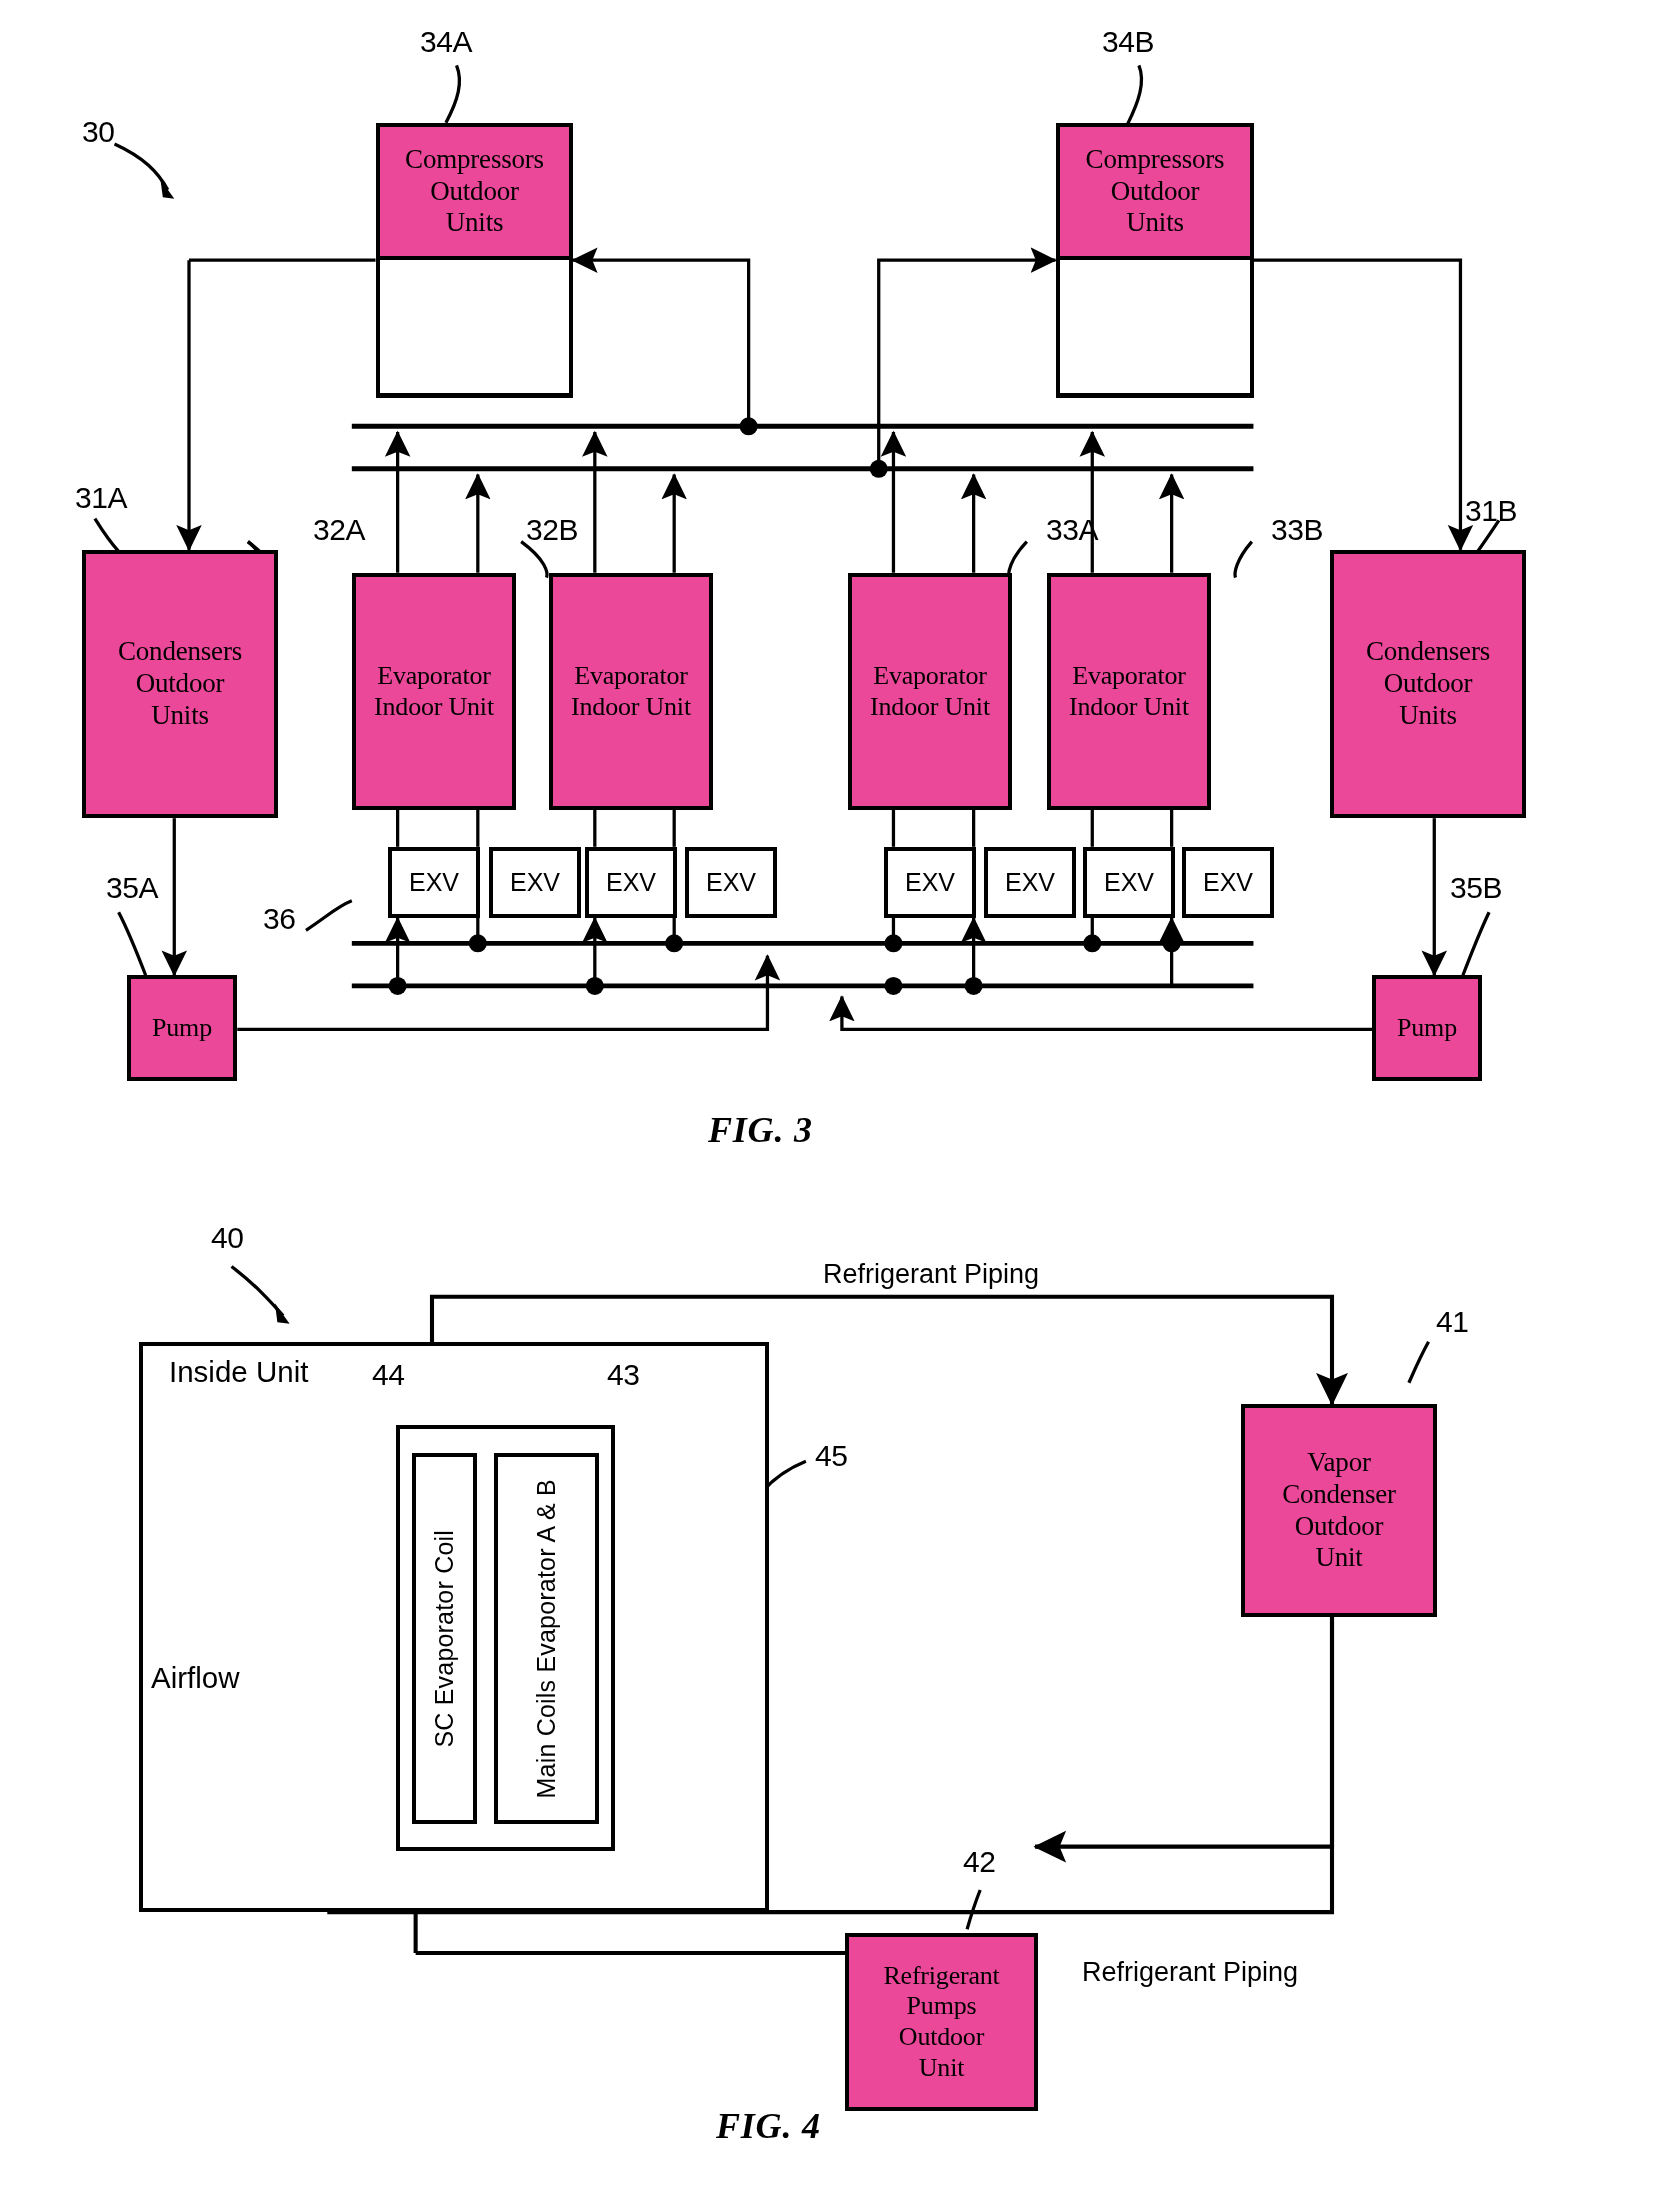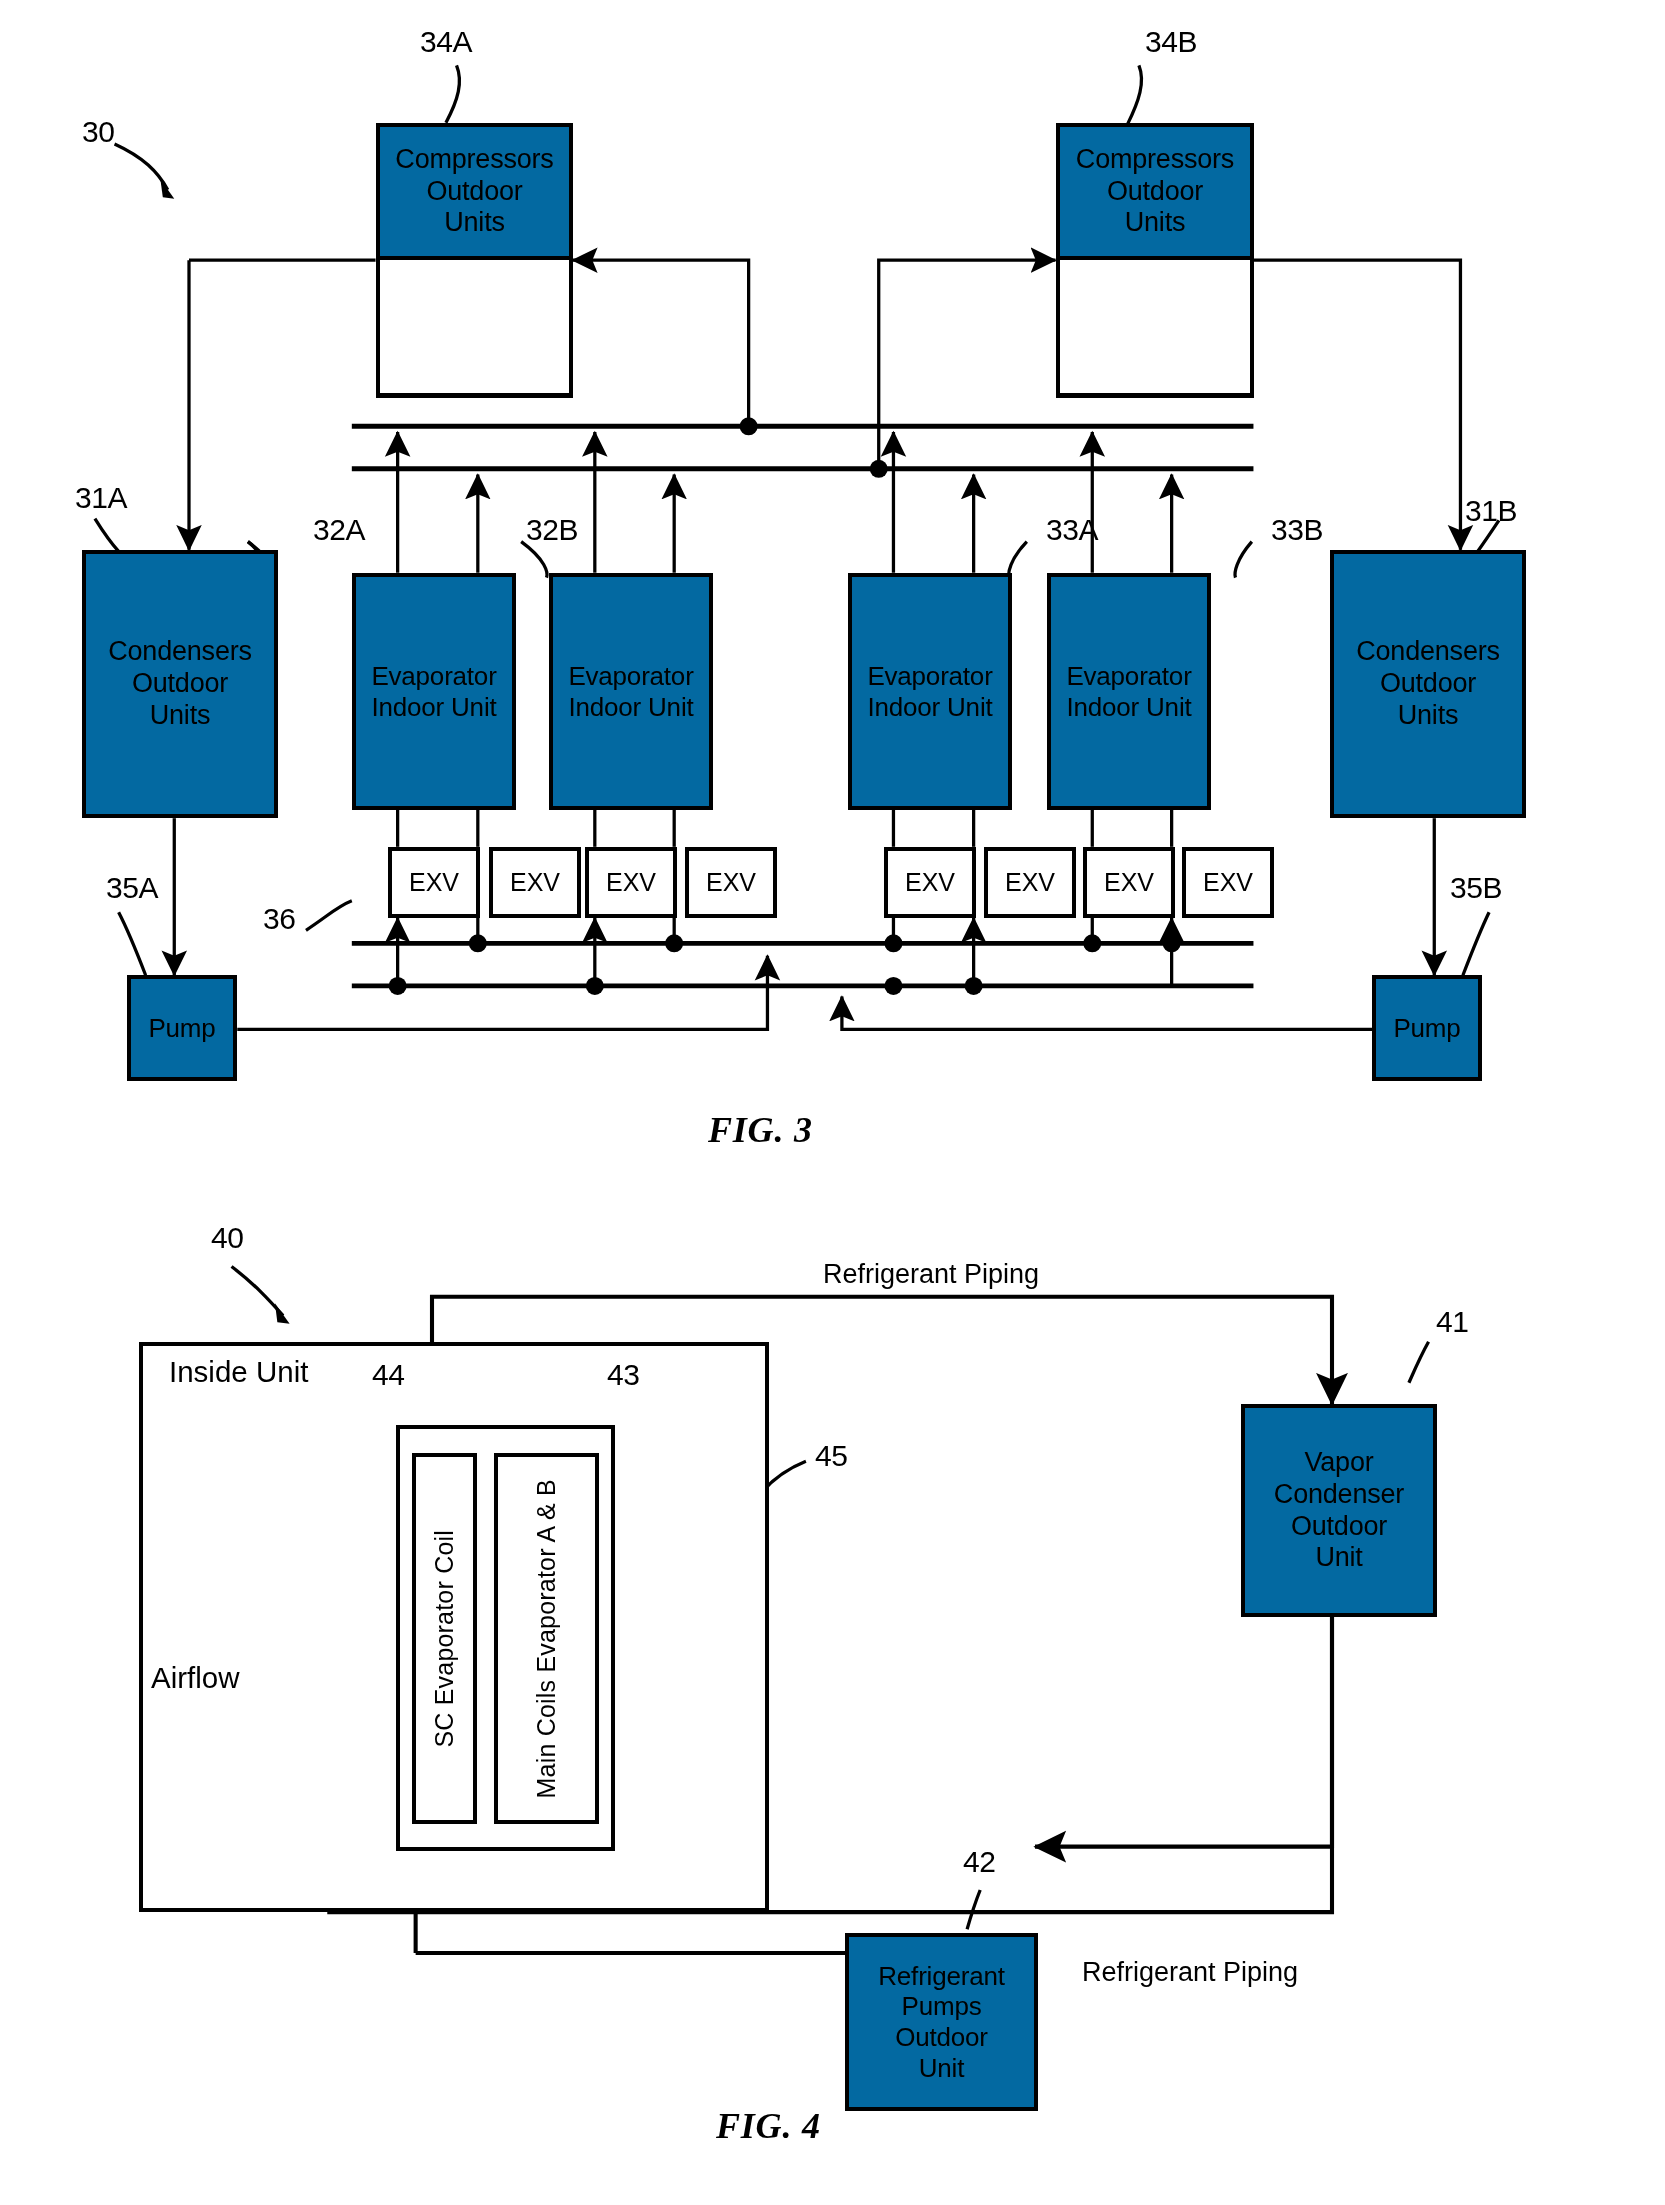--- a/index.html
+++ b/index.html
@@ -32,28 +32,29 @@
     position: absolute;
     left: 0; top: 0;
     width: 1665px;
     height: 2205px;
   }
   
   .box {
     position: absolute;
     box-sizing: border-box;
     border: 4.1px solid #000;
-    background: #0369a1;
+    background: #ec4899;
     display: flex;
     align-items: center;
     justify-content: flex-end;
     text-align: center;
     line-height: 1.18;
     font-size: 27px;
     letter-spacing: -0.2px;
+    font-family: Liberation Serif, serif;
   }
   .box.small { font-size: 26px; border-width: 4.1px; }
   .box-inner { width: 100%; padding: 0 3.3px; }
   .exvbox {
     position: absolute;
     box-sizing: border-box;
     border: 4.1px solid #000;
     background: #fff;
     display: flex;
     align-items: center;
@@ -276,21 +277,21 @@
         <div>Compressors</div>
         <div>Outdoor</div>
         <div>Units</div>
       </div>
     </div>
 
     <div style="position:absolute; left:376px; top:260px; width:4.1px; height:137px; background:#000;"></div>
     <div style="position:absolute; left:569px; top:260px; width:4.1px; height:137px; background:#000;"></div>
     <div style="position:absolute; left:376px; top:393px; width:197px; height:4.9px; background:#000;"></div>
 
-    <div class="lbl" style="left:1102px; top:24.5px;margin-left:43px;">34B</div>
+    <div class="lbl" style="left:1102px; top:24.5px;">34B</div>
     <div class="box" style="left:1056px; top:123px; width:198px; height:137px;">
       <div class="box-inner">
         <div>Compressors</div>
         <div>Outdoor</div>
         <div>Units</div>
       </div>
     </div>
     <div style="position:absolute; left:1056px; top:260px; width:4.1px; height:137px; background:#000;"></div>
     <div style="position:absolute; left:1250px; top:260px; width:4.1px; height:137px; background:#000;"></div>
     <div style="position:absolute; left:1056px; top:393px; width:198px; height:4.9px; background:#000;"></div>

